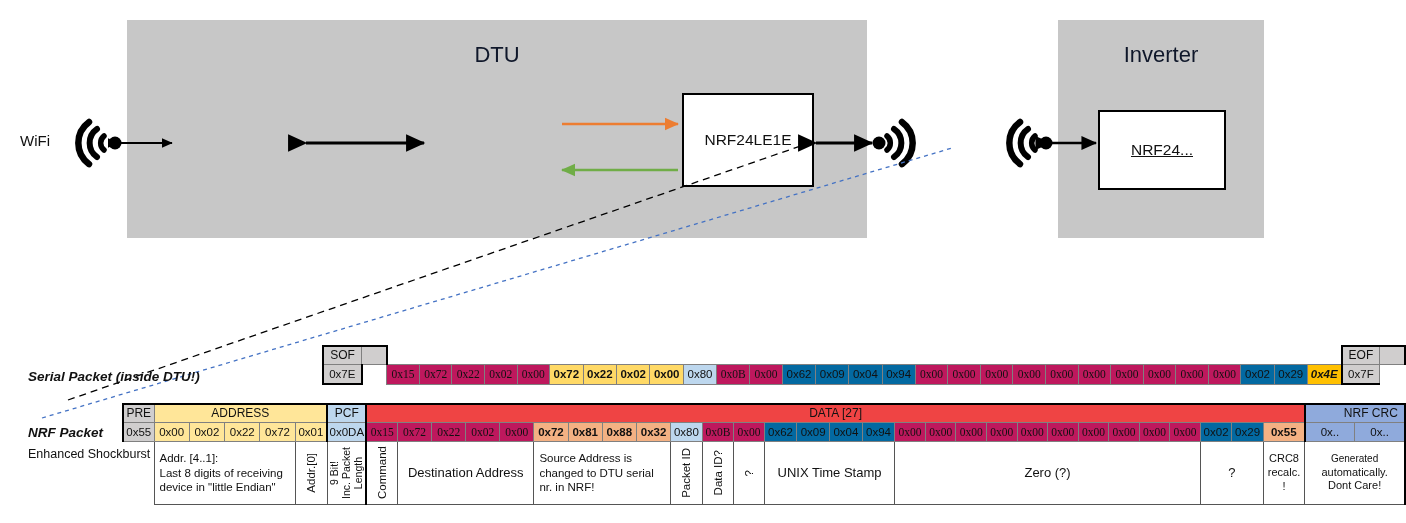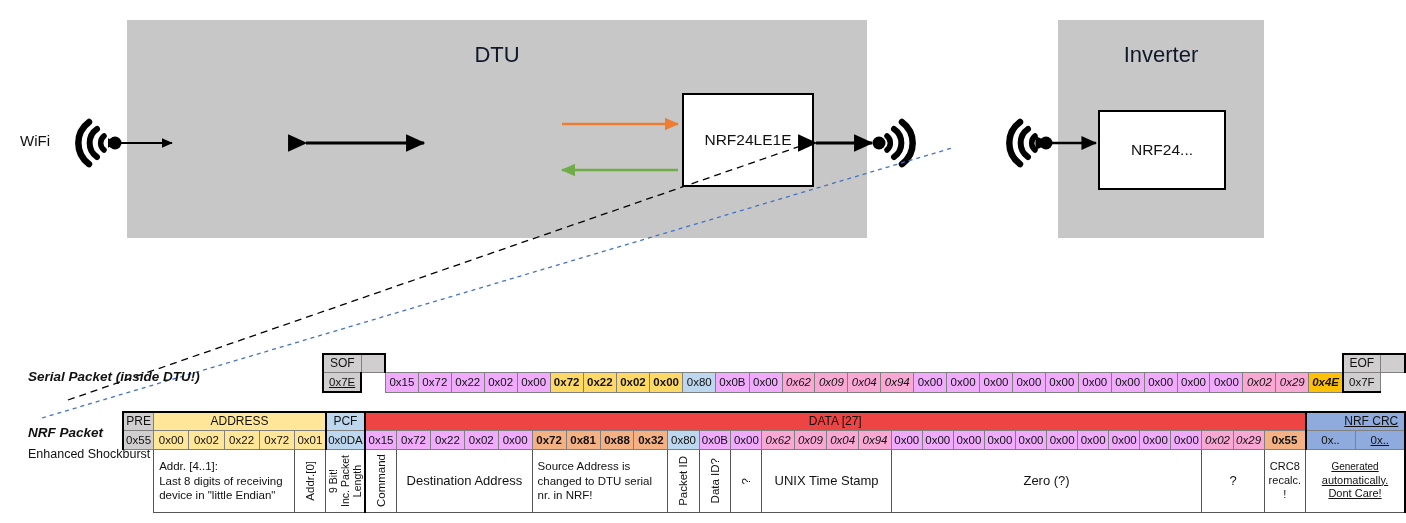--- a/index.html
+++ b/index.html
@@ -12,67 +12,67 @@
   .chip{position:absolute;background:#ffffff;border:2.5px solid #000;box-sizing:border-box;
         display:flex;align-items:center;justify-content:center;font-size:15.5px;color:#111;}
   .wifi-label{position:absolute;font-size:15px;color:#111;}
   svg.overlay{position:absolute;left:0;top:0;width:1406px;height:523px;pointer-events:none;}
 
   
   .rowlabel{position:absolute;font-style:italic;font-weight:bold;font-size:13.5px;color:#111;
             white-space:nowrap;}
   .sublabel{position:absolute;font-size:12.5px;color:#111;white-space:nowrap;}
 
-  .tbl{position:absolute;border-collapse:collapse;table-layout:fixed;margin-top:8px;}
+  .tbl{position:absolute;border-collapse:collapse;table-layout:fixed;}
   .tbl td{border:1px solid #808080;font-size:11.5px;text-align:center;
           padding:0;height:18px;line-height:18px;color:#111;overflow:hidden;white-space:nowrap;}
   .tbl td.h{height:17px;line-height:17px;font-size:12px;}
   .tbl td.desc{height:62px;line-height:1.25;font-size:11.5px;vertical-align:middle;
                border:1px solid #555;background:#fff;}
   .tbl td.blank{border:none;background:transparent;}
 
   .c-gray{background:#d0cece;}
-  .c-grayd{background:#f9a8d4;font-style:italic;}
-  .c-green{background:#f0abfc;}
+  .c-grayd{background:#0369a1;}
+  .c-green{background:#be185d;font-family:Liberation Serif, serif;}
   .c-yellow{background:#ffd966;font-weight:bold;}
   .c-amber{background:#ffc000;font-weight:bold;}
   .c-blue{background:#bdd7ee;}
   .c-blued{background:#8faadc;}
   .c-orange{background:#f4b183;font-weight:bold;}
   .c-orangel{background:#f8cbad;}
   .c-addr{background:#ffe699;}
   .c-none{background:#ef4444;}
 
   .vert{writing-mode:vertical-rl;transform:rotate(180deg);display:inline-block;
         line-height:1.05;text-align:center;}
   .vwrap{height:62px;display:flex;align-items:center;justify-content:center;}
   .desc-inner{display:block;padding:0 4px;text-align:center;}
   .desc-left{display:block;padding:0 5px;text-align:left;}
   .thick-l{border-left:2px solid #000 !important;}
-  .thick-r{border-right:2px solid #000 !important;text-decoration:underline;}
+  .thick-r{border-right:2px solid #000 !important;}
   .thick-b{border-bottom:2px solid #000 !important;}
   .thick-t{border-top:2px solid #000 !important;}
 </style>
 </head>
 <body>
 
 <div id="page">
 
   <div class="enclosure" style="left:127px;top:20px;width:740px;height:218px;">
     <div class="enclosure-title" style="top:22px;">DTU</div>
   </div>
 
   <div class="enclosure" style="left:1058px;top:20px;width:206px;height:218px;">
     <div class="enclosure-title" style="top:22px;">Inverter</div>
   </div>
 
   <div class="chip" style="left:682px;top:93px;width:132px;height:94px;">
     <span>NRF24LE1E</span>
   </div>
-  <div class="chip" style="left:1098px;top:110px;width:128px;height:80px;">
+  <div class="chip" style="left:1098px;top:110px;width:128px;height:80px;text-decoration:underline;">
     <span>NRF24...</span>
   </div>
 
   <div class="wifi-label" style="left:20px;top:132px;">WiFi</div>
 
   <svg class="overlay" viewBox="0 0 1406 523">
     <defs>
       <marker id="ah" markerWidth="7" markerHeight="7" refX="5.6" refY="3.1" orient="auto">
         <path d="M0,0.4 L6,3.1 L0,5.8 z" fill="#000"></path>
       </marker>

